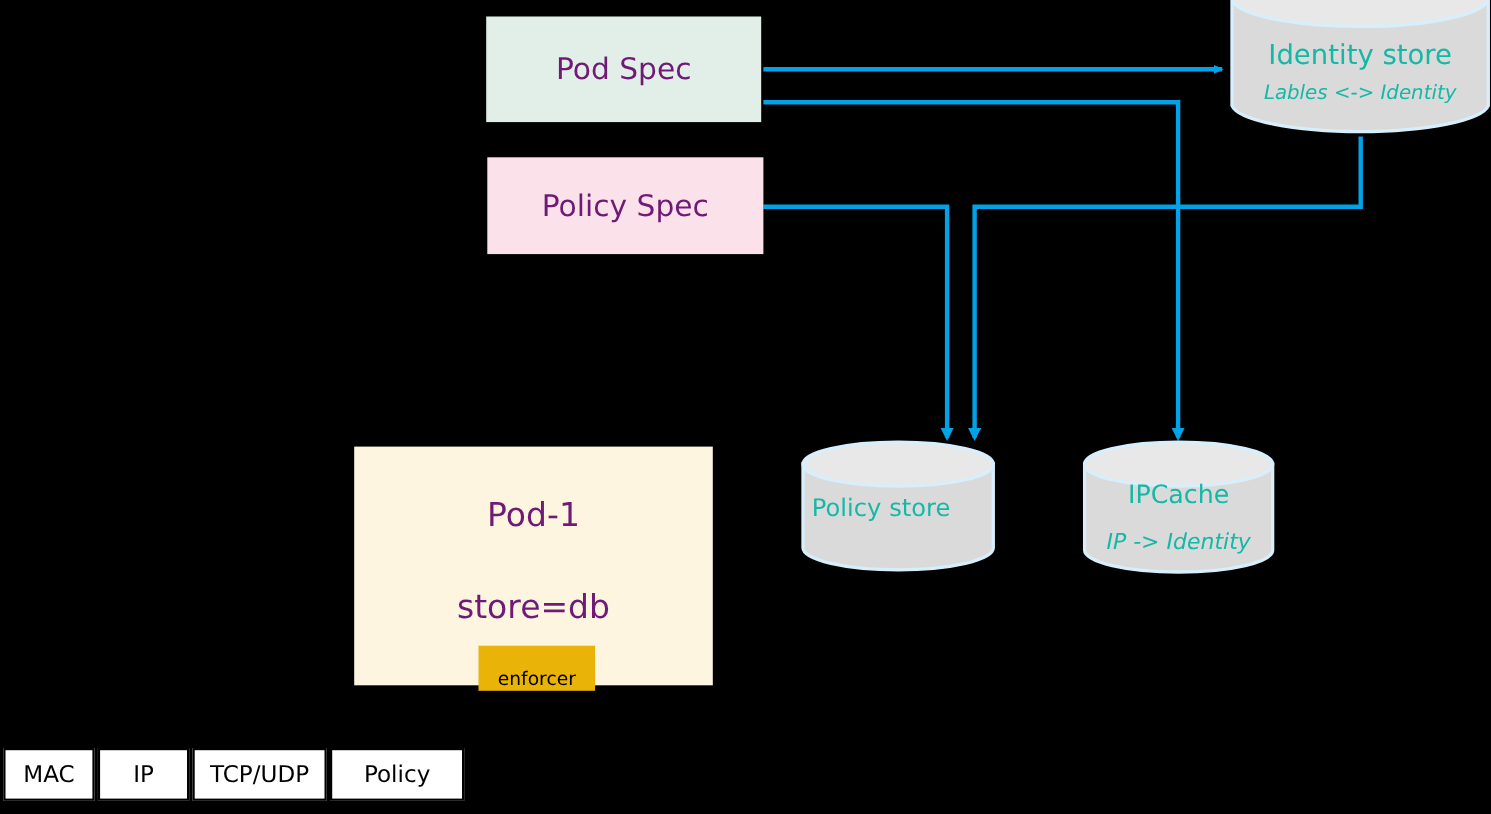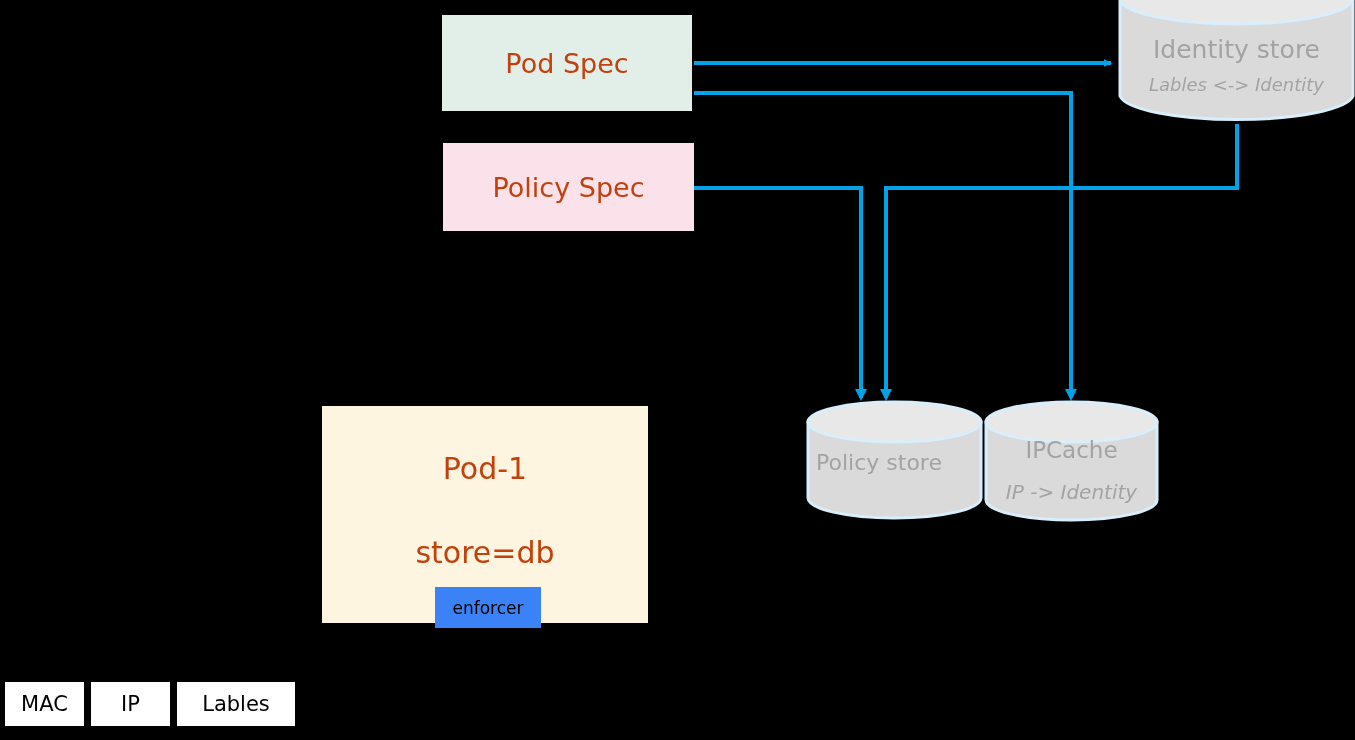--- a/index.html
+++ b/index.html
@@ -23,21 +23,21 @@
     background: #000000;
   }
 
   .node {
     position: absolute;
     box-sizing: border-box;
     display: flex;
     flex-direction: column;
     align-items: center;
     justify-content: center;
-    color: #c2410c;
+    color: #701a75;
     text-align: center;
   }
 
   
   .rect-pod-spec {
     left: 442px; top: 15px;
     width: 250px; height: 96px;
     background: #e2efe9;
     font-size: 27px;
   }
@@ -61,39 +61,39 @@
   }
   .pod1-label {
     margin-top: 54px;
     font-size: 30px;
     line-height: 1;
   }
   .badge-enforcer {
     position: absolute;
     left: 435px; top: 587px;
     width: 106px; height: 41px;
-    background: #3b82f6;
-    display: flex;
-    align-items: center;
+    background: #eab308;
+    display: flex;
+    align-items: flex-end;
     justify-content: center;
     font-size: 17px;
     color: #000000;
   }
 
   
   .cyl {
     position: absolute;
   }
   .cyl svg { display: block; }
   .cyl-text {
     position: absolute;
     left: 0;
     width: 100%;
     text-align: center;
-    color: #a3a3a3;
+    color: #14b8a6;
   }
 
   
   #wires {
     position: absolute;
     left: 0; top: 0;
     width: 1355px; height: 740px;
     pointer-events: none;
   }
 
@@ -175,21 +175,21 @@
 
   <div class="cyl" style="left:1118px; top:-30px; width:237px; height:156px;">
     <svg width="237" height="156" viewBox="0 0 237 156">
       <path d="M2,28 L2,126 A117,26 0 0 0 235,126 L235,28 Z" fill="#dadada" stroke="#d7eefc" stroke-width="3"></path>
       <ellipse cx="118.5" cy="28" rx="116.5" ry="26" fill="#e8e8e8" stroke="#d7eefc" stroke-width="3"></ellipse>
     </svg>
     <div class="cyl-text" style="top:65px; font-size:25px;">Identity store</div>
     <div class="cyl-text" style="top:104px; font-size:18px; font-style:italic;">Lables &lt;-&gt; Identity</div>
   </div>
 
-  <div class="cyl" style="left:806px; top:400px; width:146px; height:120px;">
+  <div class="cyl" style="left:728px; top:400px; width:146px; height:120px;">
     <svg width="177" height="120" viewBox="0 0 177 120">
       <path d="M2,22 L2,98 A86.5,20 0 0 0 175,98 L175,22 Z" fill="#dadada" stroke="#d7eefc" stroke-width="3"></path>
       <ellipse cx="88.5" cy="22" rx="86.5" ry="20" fill="#e8e8e8" stroke="#d7eefc" stroke-width="3"></ellipse>
     </svg>
     <div class="cyl-text" style="top:50px; font-size:22px;">Policy store</div>
   </div>
 
   <div class="cyl" style="left:984px; top:400px; width:175px; height:122px;">
     <svg width="175" height="122" viewBox="0 0 175 122">
       <path d="M2,22 L2,100 A85.5,20 0 0 0 173,100 L173,22 Z" fill="#dadada" stroke="#d7eefc" stroke-width="3"></path>
@@ -199,18 +199,21 @@
     <div class="cyl-text" style="top:80px; font-size:20px; font-style:italic;">IP -&gt; Identity</div>
   </div>
 
   <div class="packet-bar">
     <div class="packet-cell pc-mac">
       <span>MAC</span>
     </div>
     <div class="packet-cell pc-ip">
       <span>IP</span>
     </div>
+    <div class="packet-cell pc-tcpudp">
+      <span>TCP/UDP</span>
+    </div>
     <div class="packet-cell pc-payload">
-      <span>Lables</span>
+      <span>Policy</span>
     </div>
   </div>
 
 </div>
 
 </body></html>

